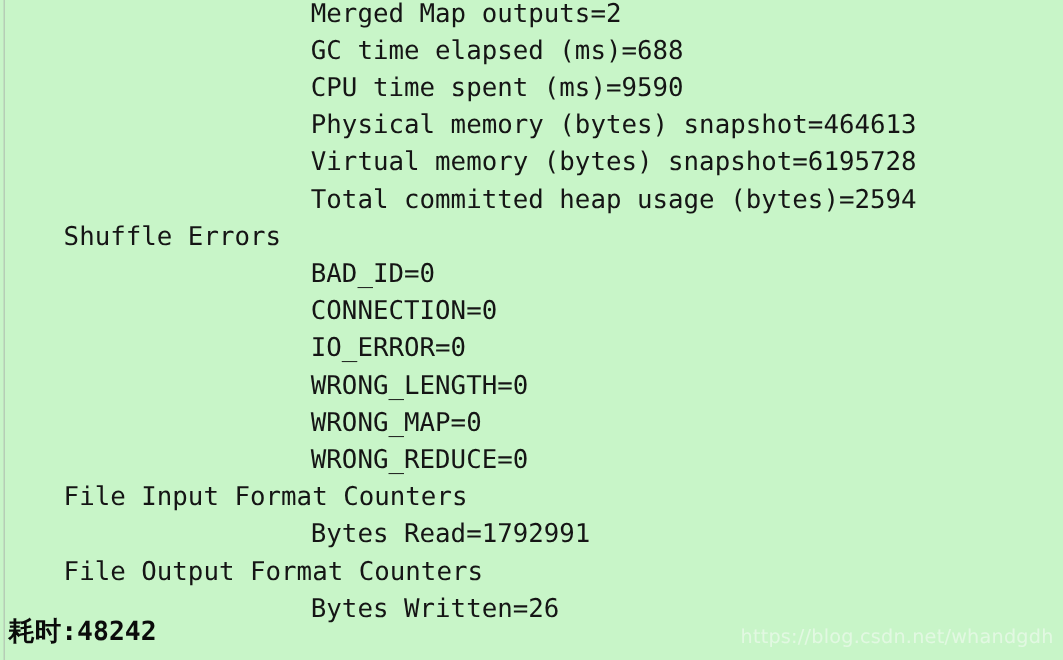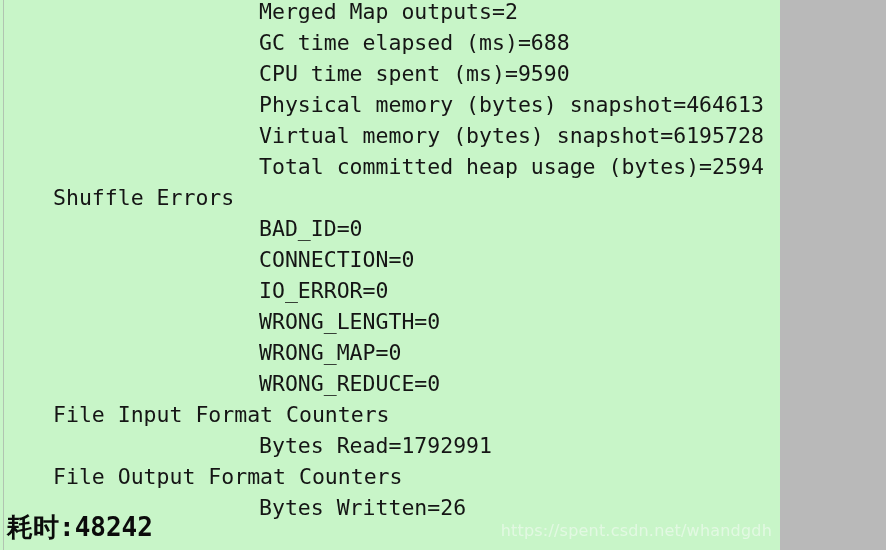--- a/index.html
+++ b/index.html
@@ -2,21 +2,21 @@
 <html><head>
 <meta charset="utf-8">
 <style>
   html, body {
     margin: 0;
     padding: 0;
     background: #b9b9b9;
   }
   #console-window {
     position: relative;
-    width: 780px;
+    width: 886px;
     height: 550px;
     overflow: hidden;
     background: #c8f5c8;
     font-family: "DejaVu Sans Mono", "Liberation Mono", monospace;
   }
   
   #left-edge-rule {
     position: absolute;
     left: 3px;
     top: 0;
@@ -42,21 +42,21 @@
     overflow: hidden;
   }
   
   .indent-1 { padding-left: 53px; }
   .indent-2 { padding-left: 259px; }
 
   #elapsed-line {
     position: absolute;
     left: 7px;
     top: 512px;
-    font-size: 26px;
+    font-size: 22px;
     line-height: 30px;
     color: #0b0b0b;
     font-family: "DejaVu Sans Mono", "Liberation Mono", monospace;
     white-space: pre;
     font-weight: 600;
   }
   #watermark {
     position: absolute;
     right: 8px;
     top: 521px;
@@ -74,15 +74,15 @@
 <body>
 
 <div id="console-window">
 
   <div id="left-edge-rule"></div>
 
   <div id="log-output"><div class="log-line indent-2">Merged Map outputs=2</div><div class="log-line indent-2">GC time elapsed (ms)=688</div><div class="log-line indent-2">CPU time spent (ms)=9590</div><div class="log-line indent-2">Physical memory (bytes) snapshot=464613</div><div class="log-line indent-2">Virtual memory (bytes) snapshot=6195728</div><div class="log-line indent-2">Total committed heap usage (bytes)=2594</div><div class="log-line indent-1">Shuffle Errors</div><div class="log-line indent-2">BAD_ID=0</div><div class="log-line indent-2">CONNECTION=0</div><div class="log-line indent-2">IO_ERROR=0</div><div class="log-line indent-2">WRONG_LENGTH=0</div><div class="log-line indent-2">WRONG_MAP=0</div><div class="log-line indent-2">WRONG_REDUCE=0</div><div class="log-line indent-1">File Input Format Counters</div><div class="log-line indent-2">Bytes Read=1792991</div><div class="log-line indent-1">File Output Format Counters</div><div class="log-line indent-2">Bytes Written=26</div></div>
 
   <div id="elapsed-line">耗时:48242</div>
 
-  <div id="watermark">https://spent.csdn.net/whandgdh</div>
+  <div id="watermark">https://blog.csdn.net/whandgdh</div>
 
 </div>
 
 </body></html>

